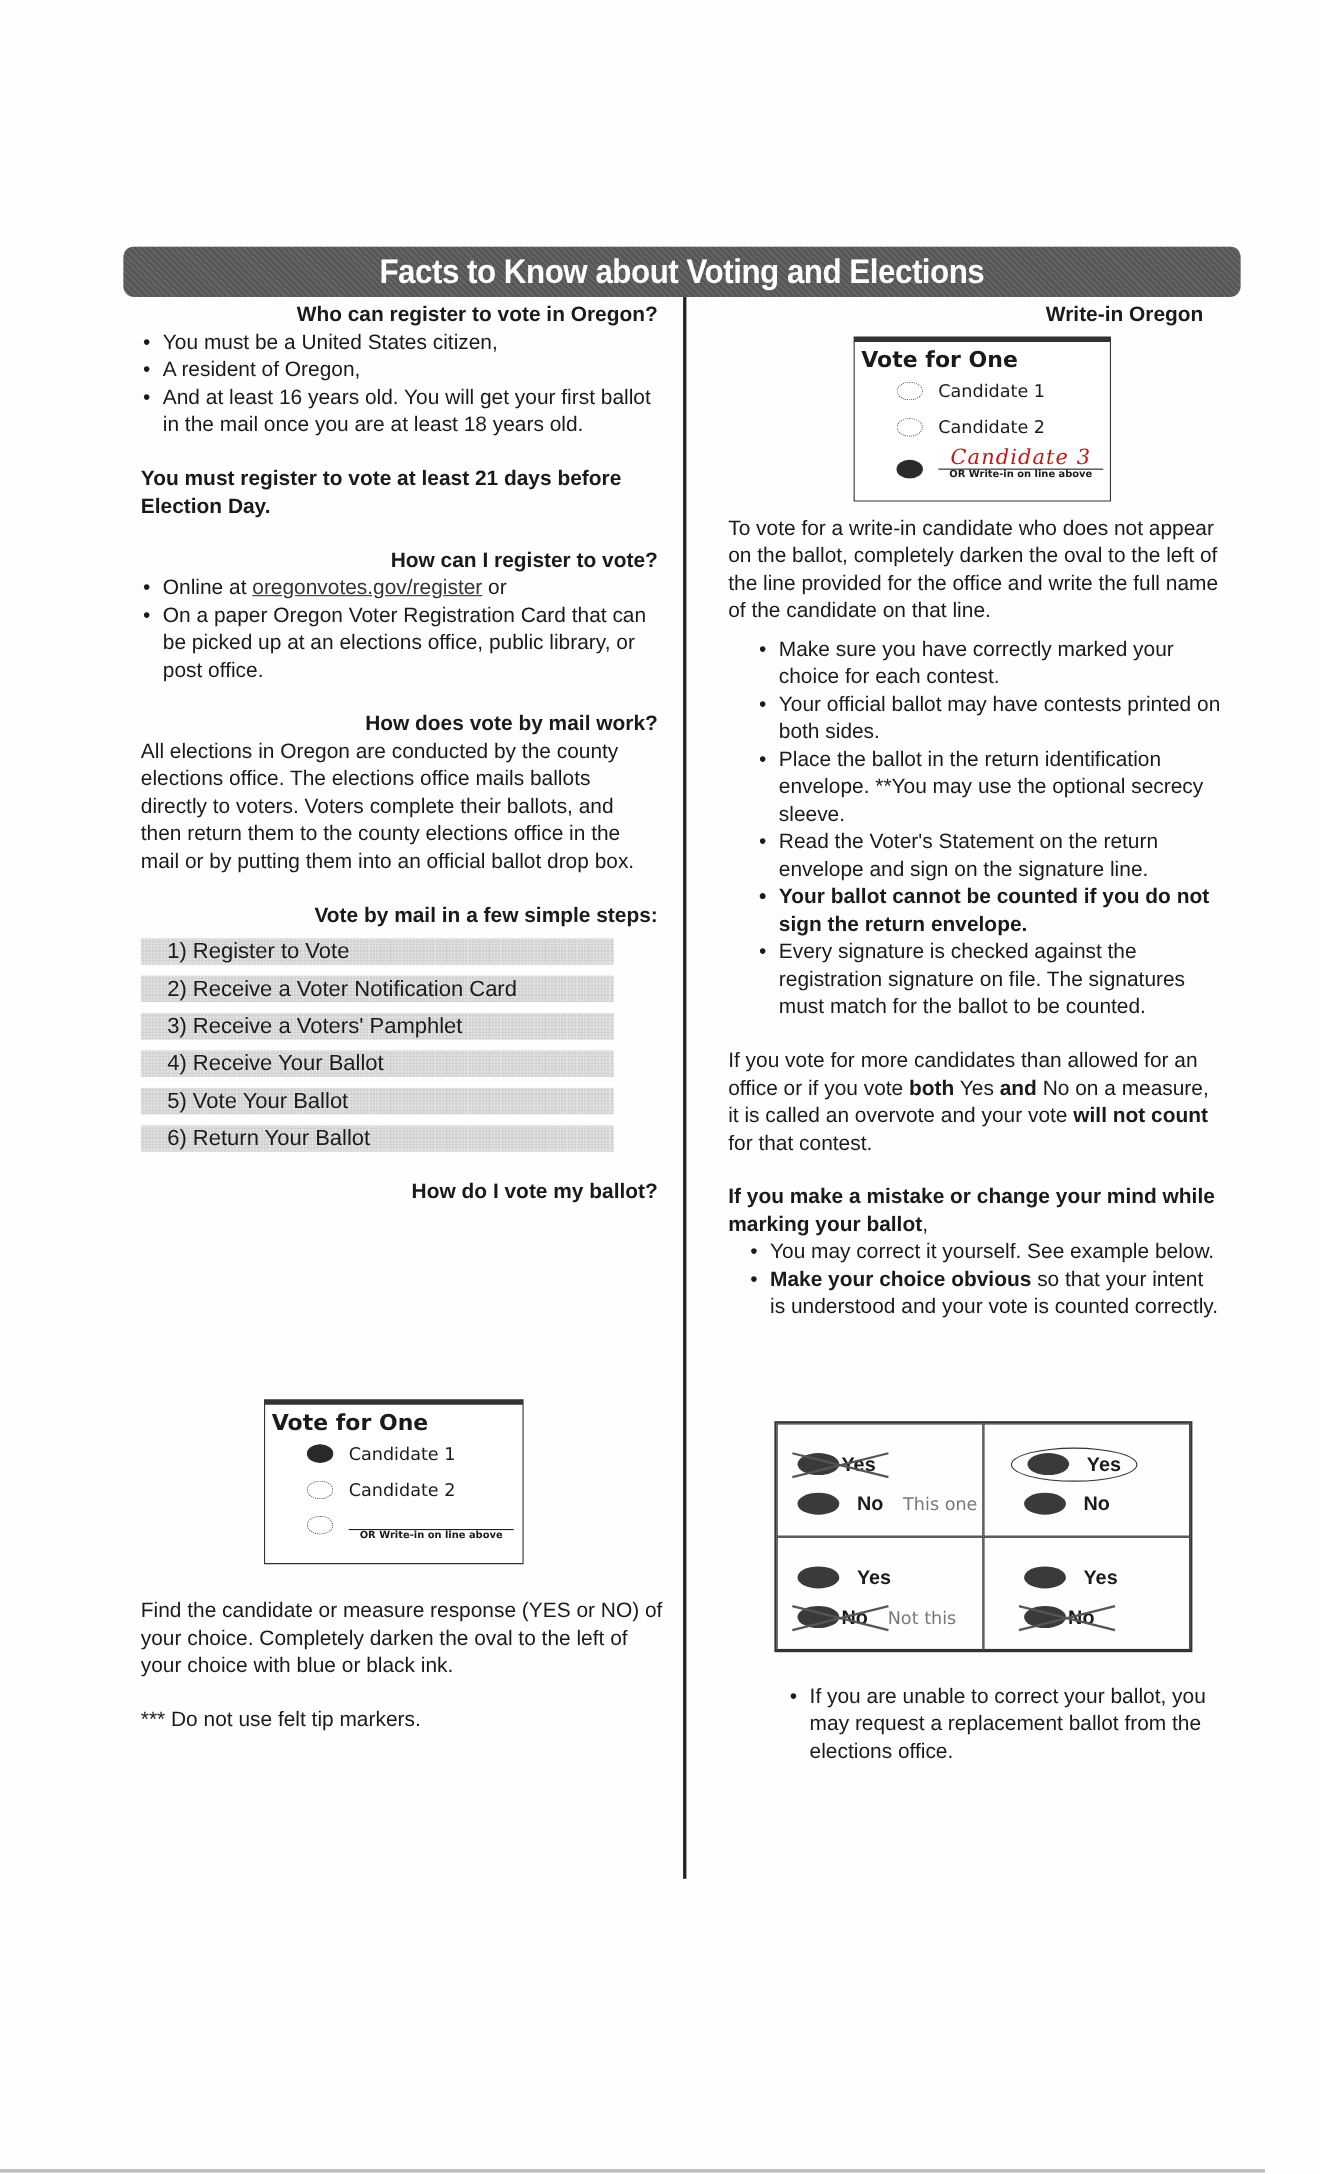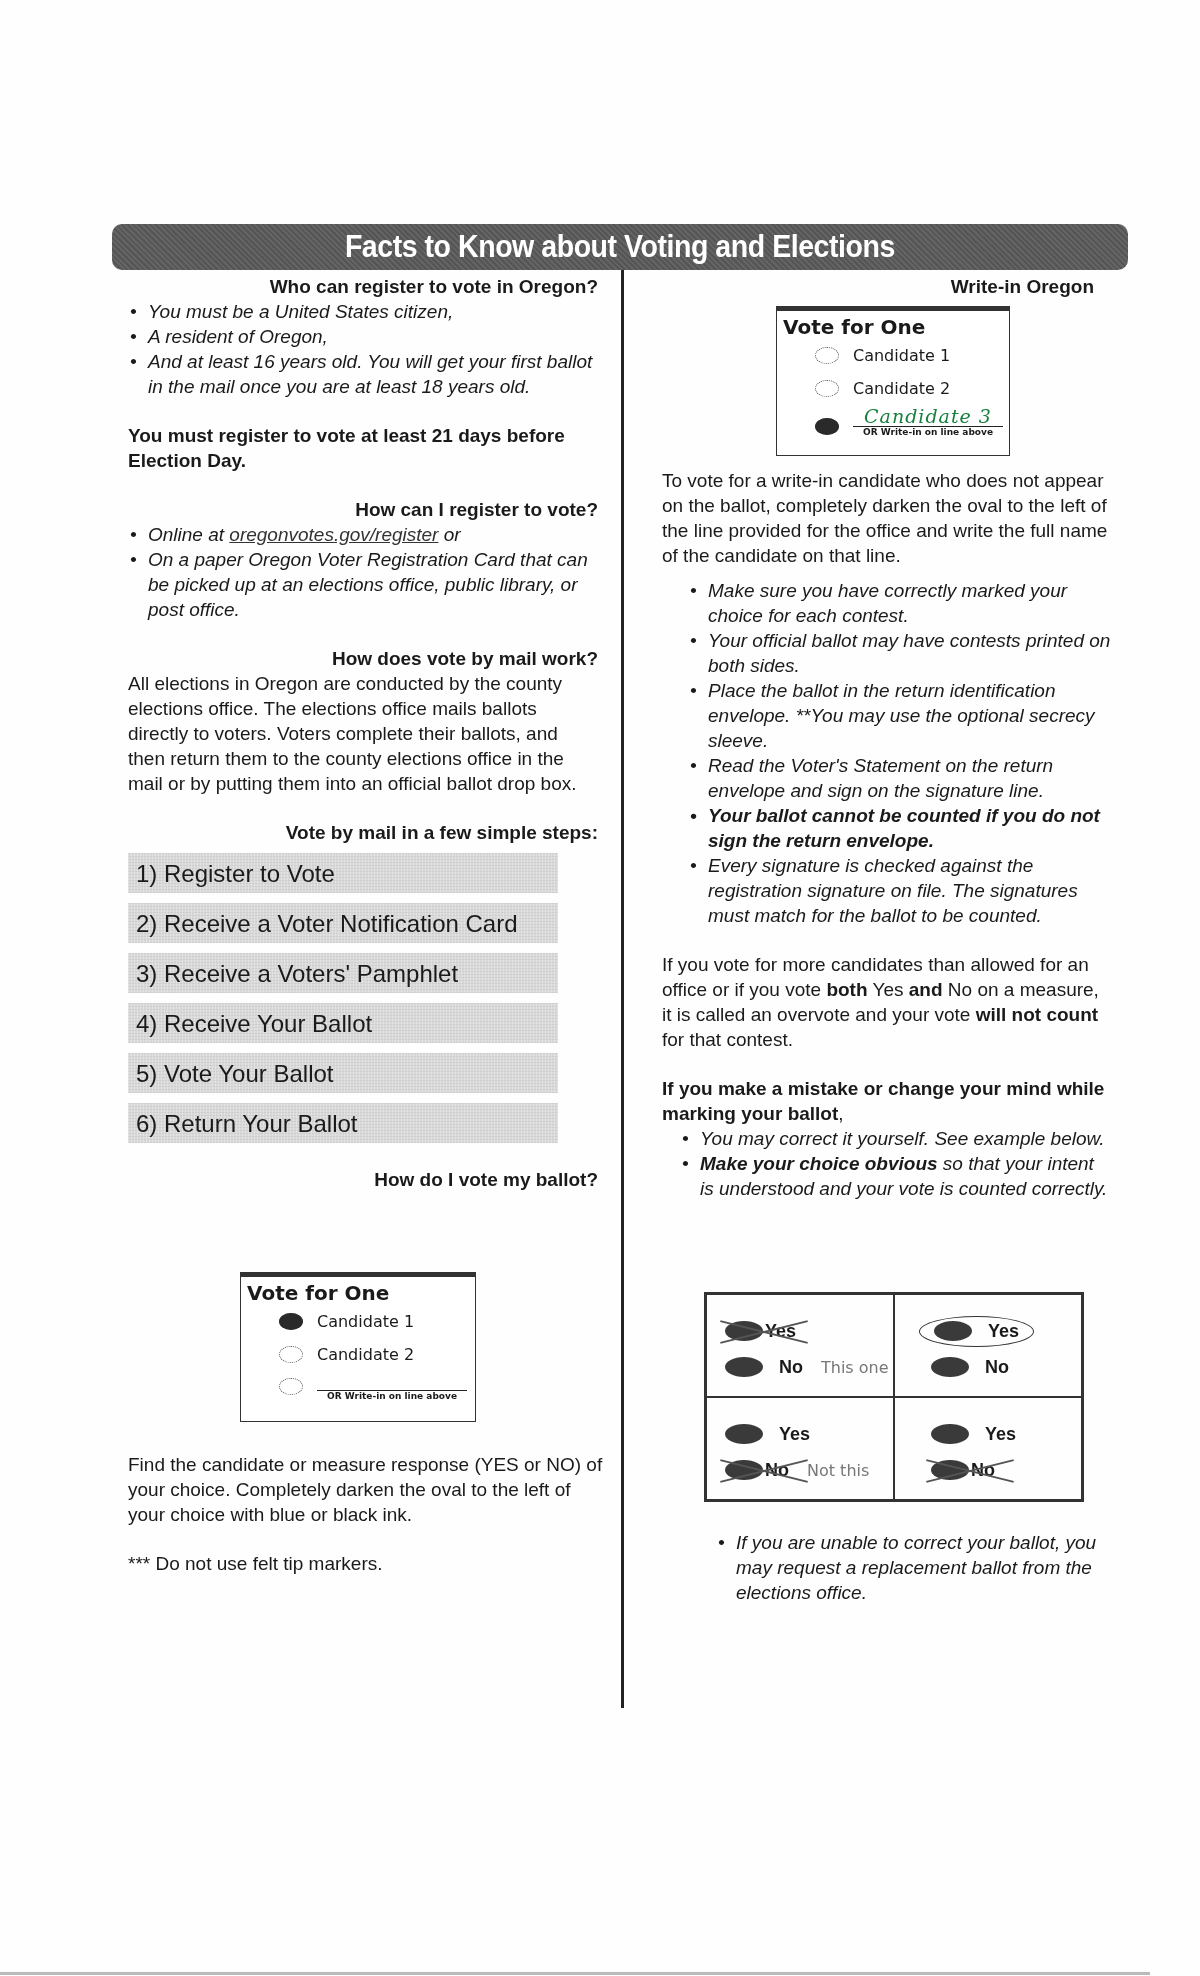--- a/index.html
+++ b/index.html
@@ -25,49 +25,49 @@
   }
 
   .col { position: absolute; font-size: 19px; line-height: 25px; }
   .col.left { left: 128px; top: 274px; width: 470px; }
   .col.right { left: 654px; top: 274px; width: 440px; }
 
   .h { font-weight: bold; text-align: right; font-size: 19px; line-height: 25px; }
   .bold-p { font-weight: bold; }
   .p { }
   ul.bullets { list-style: none; }
-  ul.bullets li { position: relative; padding-left: 20px; font-style: italic; }
+  ul.bullets li { position: relative; padding-left: 20px; }
   ul.bullets li::before { content: "\2022"; position: absolute; left: 2px; top: 0; }
   .indent ul.bullets, ul.bullets.indent { padding-left: 26px; }
   .link { text-decoration: underline; color: #333; }
   b { font-weight: bold; }
 
   .gap-s { height: 10px; }
   .gap-m { height: 24px; }
 
   .steps { margin-top: 8px; }
   .step {
-    height: 40px; margin-bottom: 10px; width: 430px;
+    height: 24px; margin-bottom: 10px; width: 430px;
     background: #d9d9d9;
     background-image: repeating-linear-gradient(90deg, rgba(255,255,255,0.25) 0 1px, transparent 1px 3px),
                       repeating-linear-gradient(0deg, rgba(0,0,0,0.05) 0 1px, transparent 1px 3px);
-    display: flex; align-items: center; padding-left: 8px; font-size: 24px;
+    display: flex; align-items: center; padding-left: 24px; font-size: 20px;
   }
 
   .ballot {
     border: 1.5px solid #333; border-top: 5px solid #333; background: #fff;
     font-family: "DejaVu Sans", sans-serif; position: relative;
   }
   .ballot .title { font-size: 20px; font-weight: 600; padding: 4px 0 0 6px; }
   .ballot .row { display: flex; align-items: center; height: 33px; padding-left: 38px; font-size: 16px; }
   .oval { width: 24px; height: 17px; border-radius: 50%; border: 1.5px dotted #555; margin-right: 14px; flex-shrink: 0; }
   .oval.filled { background: #2a2a2a; border: 1.5px solid #2a2a2a; }
   .writein-line { position: relative; height: 34px; display: flex; align-items: flex-end; padding-left: 38px; }
   .writein-line .line-wrap { margin-left: 0; width: 150px; border-top: 1.5px solid #222; font-size: 9px; font-weight: bold; text-align: center; margin-bottom: 4px; }
-  .handwrite { font-family: "DejaVu Serif", serif; font-style: italic; font-size: 19px; color: #15803d; letter-spacing: 1px; }
+  .handwrite { font-family: "DejaVu Serif", serif; font-style: italic; font-size: 19px; color: #b91c1c; letter-spacing: 1px; }
 
   .ballot.b1 { position: absolute; left: 240px; top: 1272px; width: 236px; height: 150px; }
   .ballot.b2 { position: absolute; left: 776px; top: 306px; width: 234px; height: 150px; }
 
   .grid {
     position: absolute; left: 704px; top: 1292px; width: 380px; height: 210px;
     border: 2px solid #333; display: grid; grid-template-columns: 1fr 1fr; grid-template-rows: 1fr 1fr;
   }
   .cell { border: 1px solid #333; position: relative; padding: 18px 0 0 18px; font-size: 18px; }
   .cell .crow { display: flex; align-items: center; height: 36px; }

